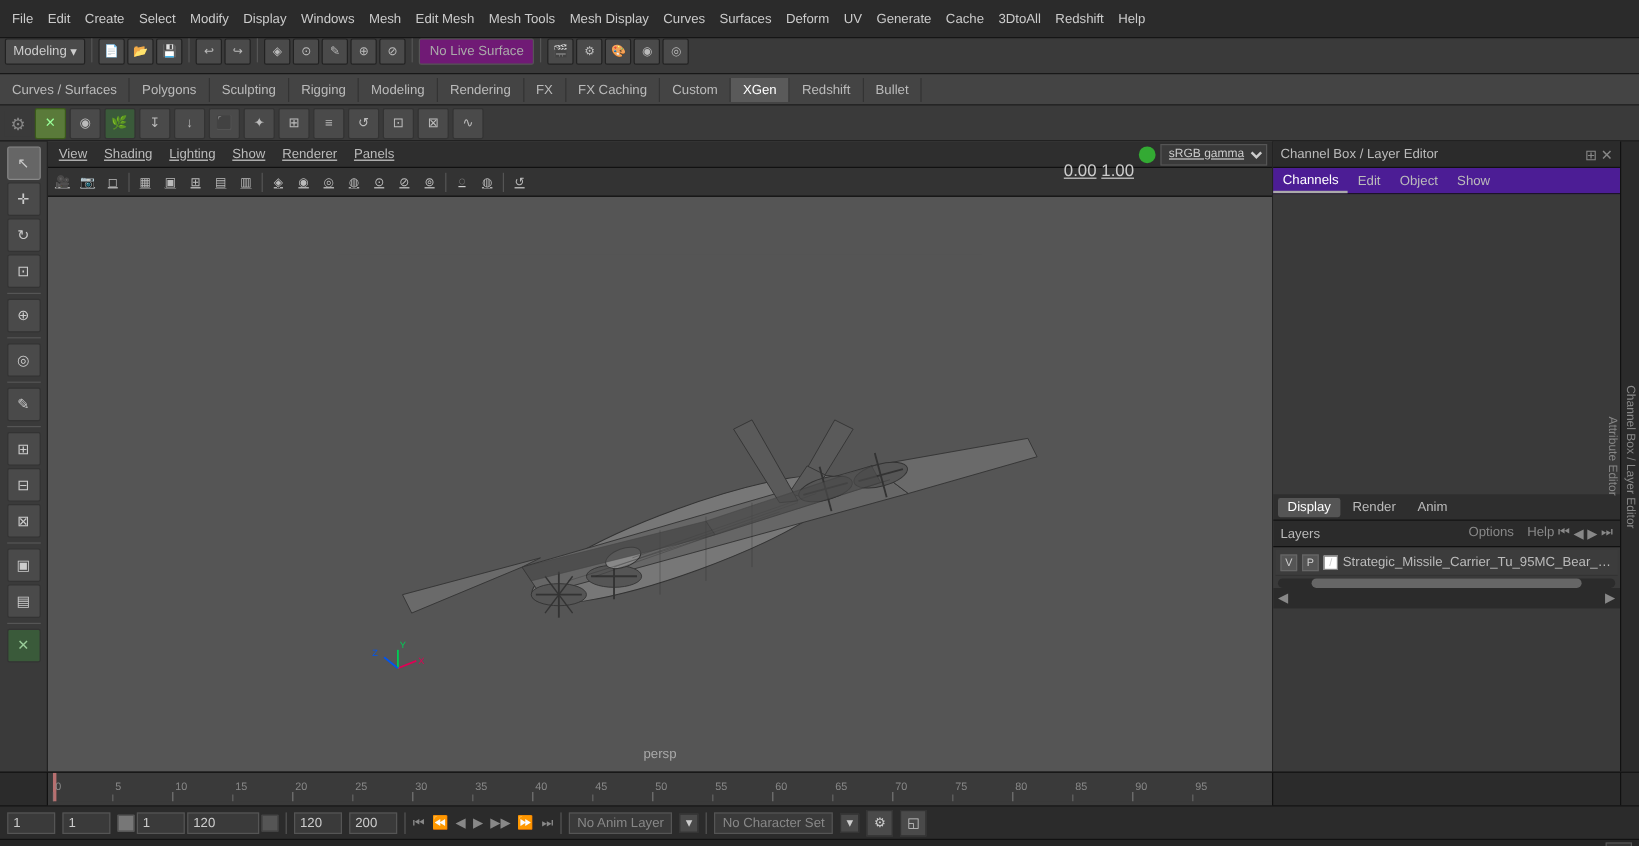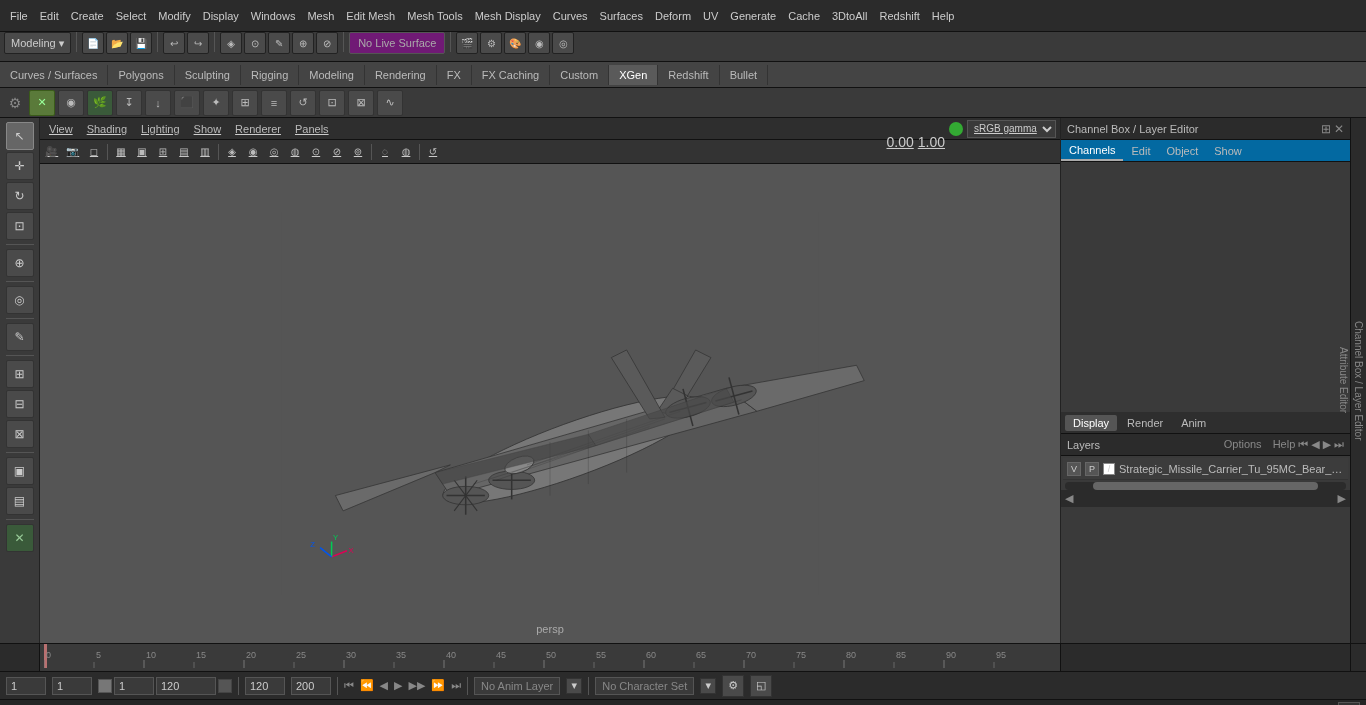--- a/index.html
+++ b/index.html
@@ -144,21 +144,21 @@
     #cb-header {
       display: flex; justify-content: space-between; align-items: center;
       background: #2b2b2b; height: 22px; padding: 0 6px;
       border-bottom: 1px solid #111;
     }
     #cb-header-title { color: #bbb; font-size: 11px; }
     #cb-header-btns { display: flex; gap: 3px; }
     .cb-hbtn { color: #888; cursor: pointer; font-size: 12px; }
     #cb-tabs {
       display: flex; align-items: center;
-      background: #0369a1; height: 22px;
+      background: #4c1d95; height: 22px;
       border-bottom: 1px solid #111;
     }
     .cb-tab {
       padding: 3px 8px; color: #bbb; font-size: 11px; cursor: pointer;
     }
     .cb-tab.active { color: #fff; border-bottom: 2px solid #aaa; }
     #cb-content { flex: 1; background: #3a3a3a; overflow: hidden; }
     #cb-display-tabs {
       display: flex; align-items: center;
       background: #2e2e2e; height: 22px; padding: 0 4px;

